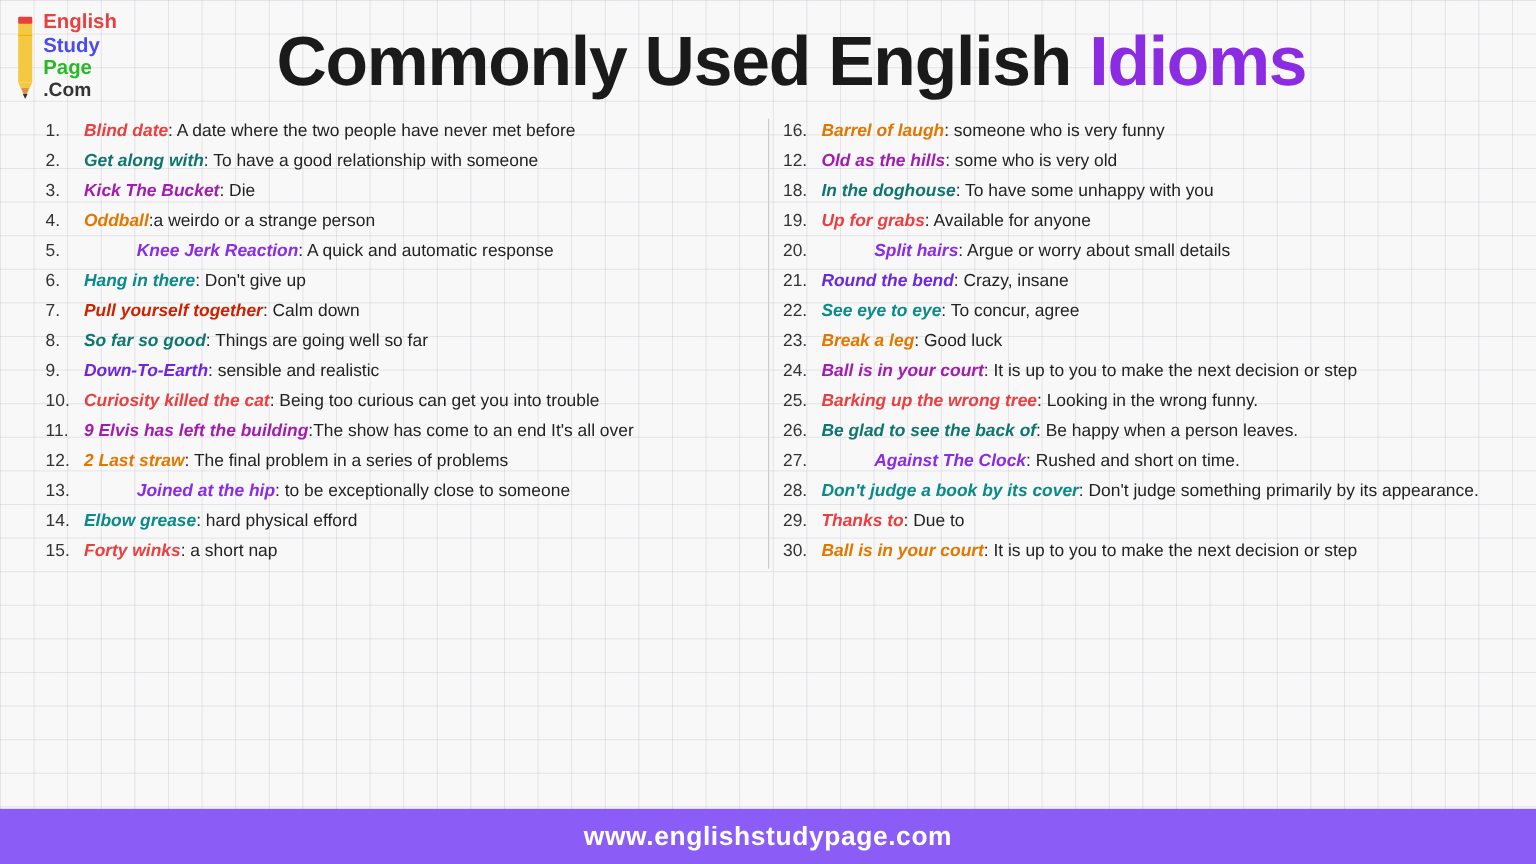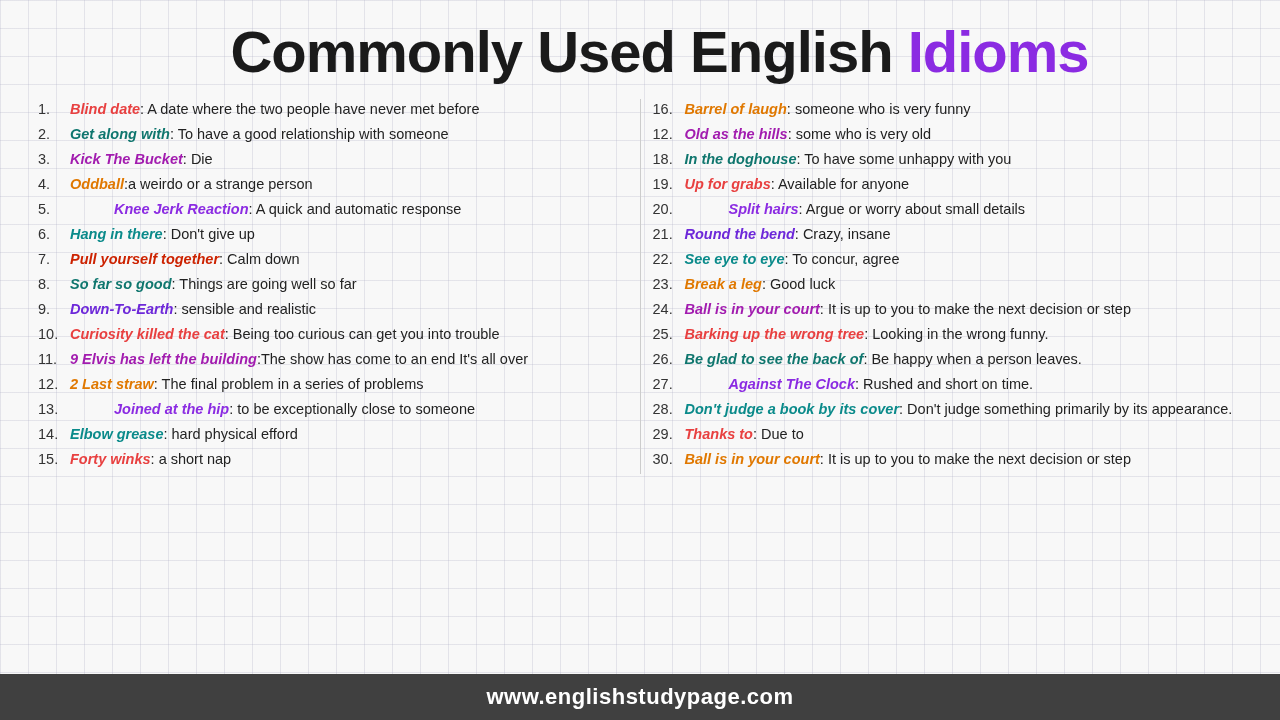--- a/index.html
+++ b/index.html
@@ -111,34 +111,55 @@
     .c-teal { color: #0a8a8a; }
     .c-darkred { color: #cc2200; }
     .c-navy { color: #6d28d9; }
 
     
     .footer {
       position: absolute;
       bottom: 0;
       left: 0;
       width: 100%;
-      background: #404040;
+      background: #8b5cf6;
       color: #fff;
       text-align: center;
       padding: 10px 0;
       font-size: 22px;
       font-weight: bold;
       letter-spacing: 0.5px;
     }
   </style>
 </head>
 <body>
 
 <div class="page-wrapper">
 
+  <div class="logo-area">
+    <svg class="logo-pencil" width="22" height="82" viewBox="0 0 22 82">
+
+      <rect x="5" y="8" width="12" height="52" fill="#f5c842"></rect>
+
+      <rect x="5" y="4" width="12" height="6" fill="#e84040" rx="1"></rect>
+
+      <polygon points="5,60 17,60 11,74" fill="#f5c842"></polygon>
+      <polygon points="8,65 14,65 11,74" fill="#d4924a"></polygon>
+
+      <polygon points="9,70 13,70 11,74" fill="#333"></polygon>
+
+      <line x1="5" y1="20" x2="17" y2="20" stroke="#e8b800" stroke-width="1"></line>
+    </svg>
+    <div class="logo-text">
+      <div class="logo-english">English</div>
+      <div class="logo-study">Study</div>
+      <div class="logo-page">Page</div>
+      <div class="logo-com">.Com</div>
+    </div>
+  </div>
 
   <div class="main-title">
     <span>Commonly Used English </span><span class="purple">Idioms</span>
   </div>
 
   <div class="content-area">
 
     <div class="column" id="left-col">
         <div class="idiom-item">
           <span class="item-number">1.</span>

